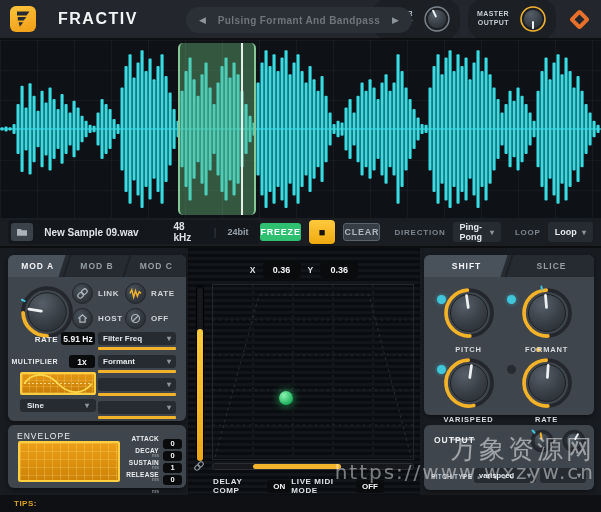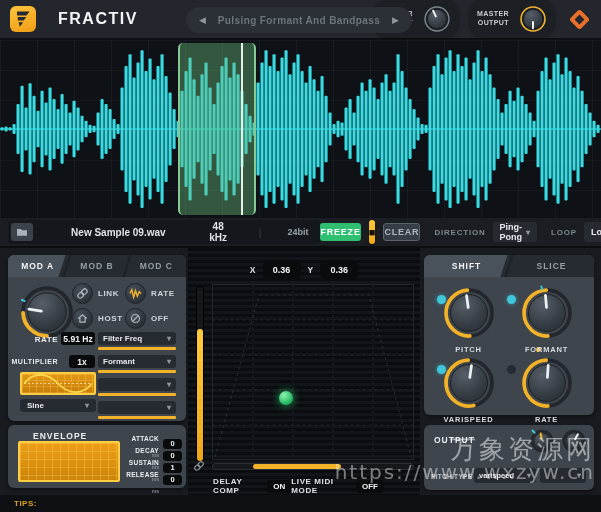--- a/index.html
+++ b/index.html
@@ -34,22 +34,22 @@
       #0e1116; }
   #wave-svg { position:absolute; inset:0; }
   .selection { position:absolute; left:178px; top:3px; width:78px; height:172px;
                background:rgba(104,186,125,.42); border-left:2px solid #85c795;
                border-right:2px solid #85c795; border-radius:5px; }
   .playhead { position:absolute; left:241px; top:3px; width:2px; height:172px; background:#e6efe8; }
 
   
   #transport { position:absolute; top:218px; left:0; width:601px; height:30px; background:#1a1d22;
                border-bottom:2px solid #0b0d0f; display:flex; align-items:center; padding:0 8px; }
-  .file-chip { display:flex; align-items:center; gap:26px; background:#14171b; border-radius:4px;
-               height:24px; padding:0 12px 0 3px;text-align:center; }
+  .file-chip { display:flex; align-items:center; gap:11px; background:#14171b; border-radius:4px;
+               height:24px; padding:0 12px 0 3px; }
   .folder-btn { width:24px; height:18px; background:#3b424a; border-radius:3px; display:flex;
                 align-items:center; justify-content:center; cursor:pointer; }
   .file-name { color:#dfe3e7; font-size:10px; font-weight:bold; width:128px; }
   .file-rate { color:#dfe3e7; font-size:10px; font-weight:bold; }
   .file-sep  { color:#3c434b; font-size:10px; }
   .file-bit  { color:#9aa2ab; font-size:9px; font-weight:bold; }
   .btn-freeze { margin-left:auto; width:62px; height:18px; background:#2fbf71; border-radius:3px;
                 color:#fff; font-size:9px; font-weight:bold; letter-spacing:.8px; display:flex;
                 align-items:center; justify-content:center; cursor:pointer; }
   .btn-stop { width:70px; height:24px; margin:0 8px; border-radius:4px;
@@ -96,21 +96,21 @@
   .slot .ubar { height:3px; background:#f2b32b; border-radius:1px; margin-top:2px; }
   .lfo-box { position:absolute; left:12px; top:117px; width:76px; height:23px; border:2px solid #ffce41;
              border-radius:2px; background:
                repeating-linear-gradient(90deg, rgba(255,215,120,.28) 0 1px, transparent 1px 7px),
                repeating-linear-gradient(180deg, rgba(255,215,120,.24) 0 1px, transparent 1px 6px),
                linear-gradient(180deg,#e39812,#c87d08); }
   .dd-sine { position:absolute; left:12px; top:144px; width:76px; height:13px; font-size:8px; }
 
   
   #env-card { left:8px; top:425px; width:178px; height:63px; }
-  .env-title { position:absolute; left:25px; top:6px; color:#e9ecef; font-size:8.5px; font-weight:bold;
+  .env-title { position:absolute; left:9px; top:6px; color:#e9ecef; font-size:8.5px; font-weight:normal;
                letter-spacing:1px; }
   .env-box { position:absolute; left:10px; top:16px; width:102px; height:41px; border:2px solid #ffce41;
              border-radius:2px; background:
                repeating-linear-gradient(90deg, rgba(255,215,120,.3) 0 1px, transparent 1px 8px),
                repeating-linear-gradient(180deg, rgba(255,215,120,.26) 0 1px, transparent 1px 8px),
                linear-gradient(180deg,#eda016,#cd8308); cursor:crosshair; }
   .env-row { position:absolute; left:116px; width:58px; height:11px; display:flex; align-items:center;
              justify-content:flex-end; gap:4px; }
   .env-names { text-align:right; line-height:1; }
   .env-name { color:#e9ecef; font-size:6.5px; font-weight:bold; letter-spacing:.3px; }

